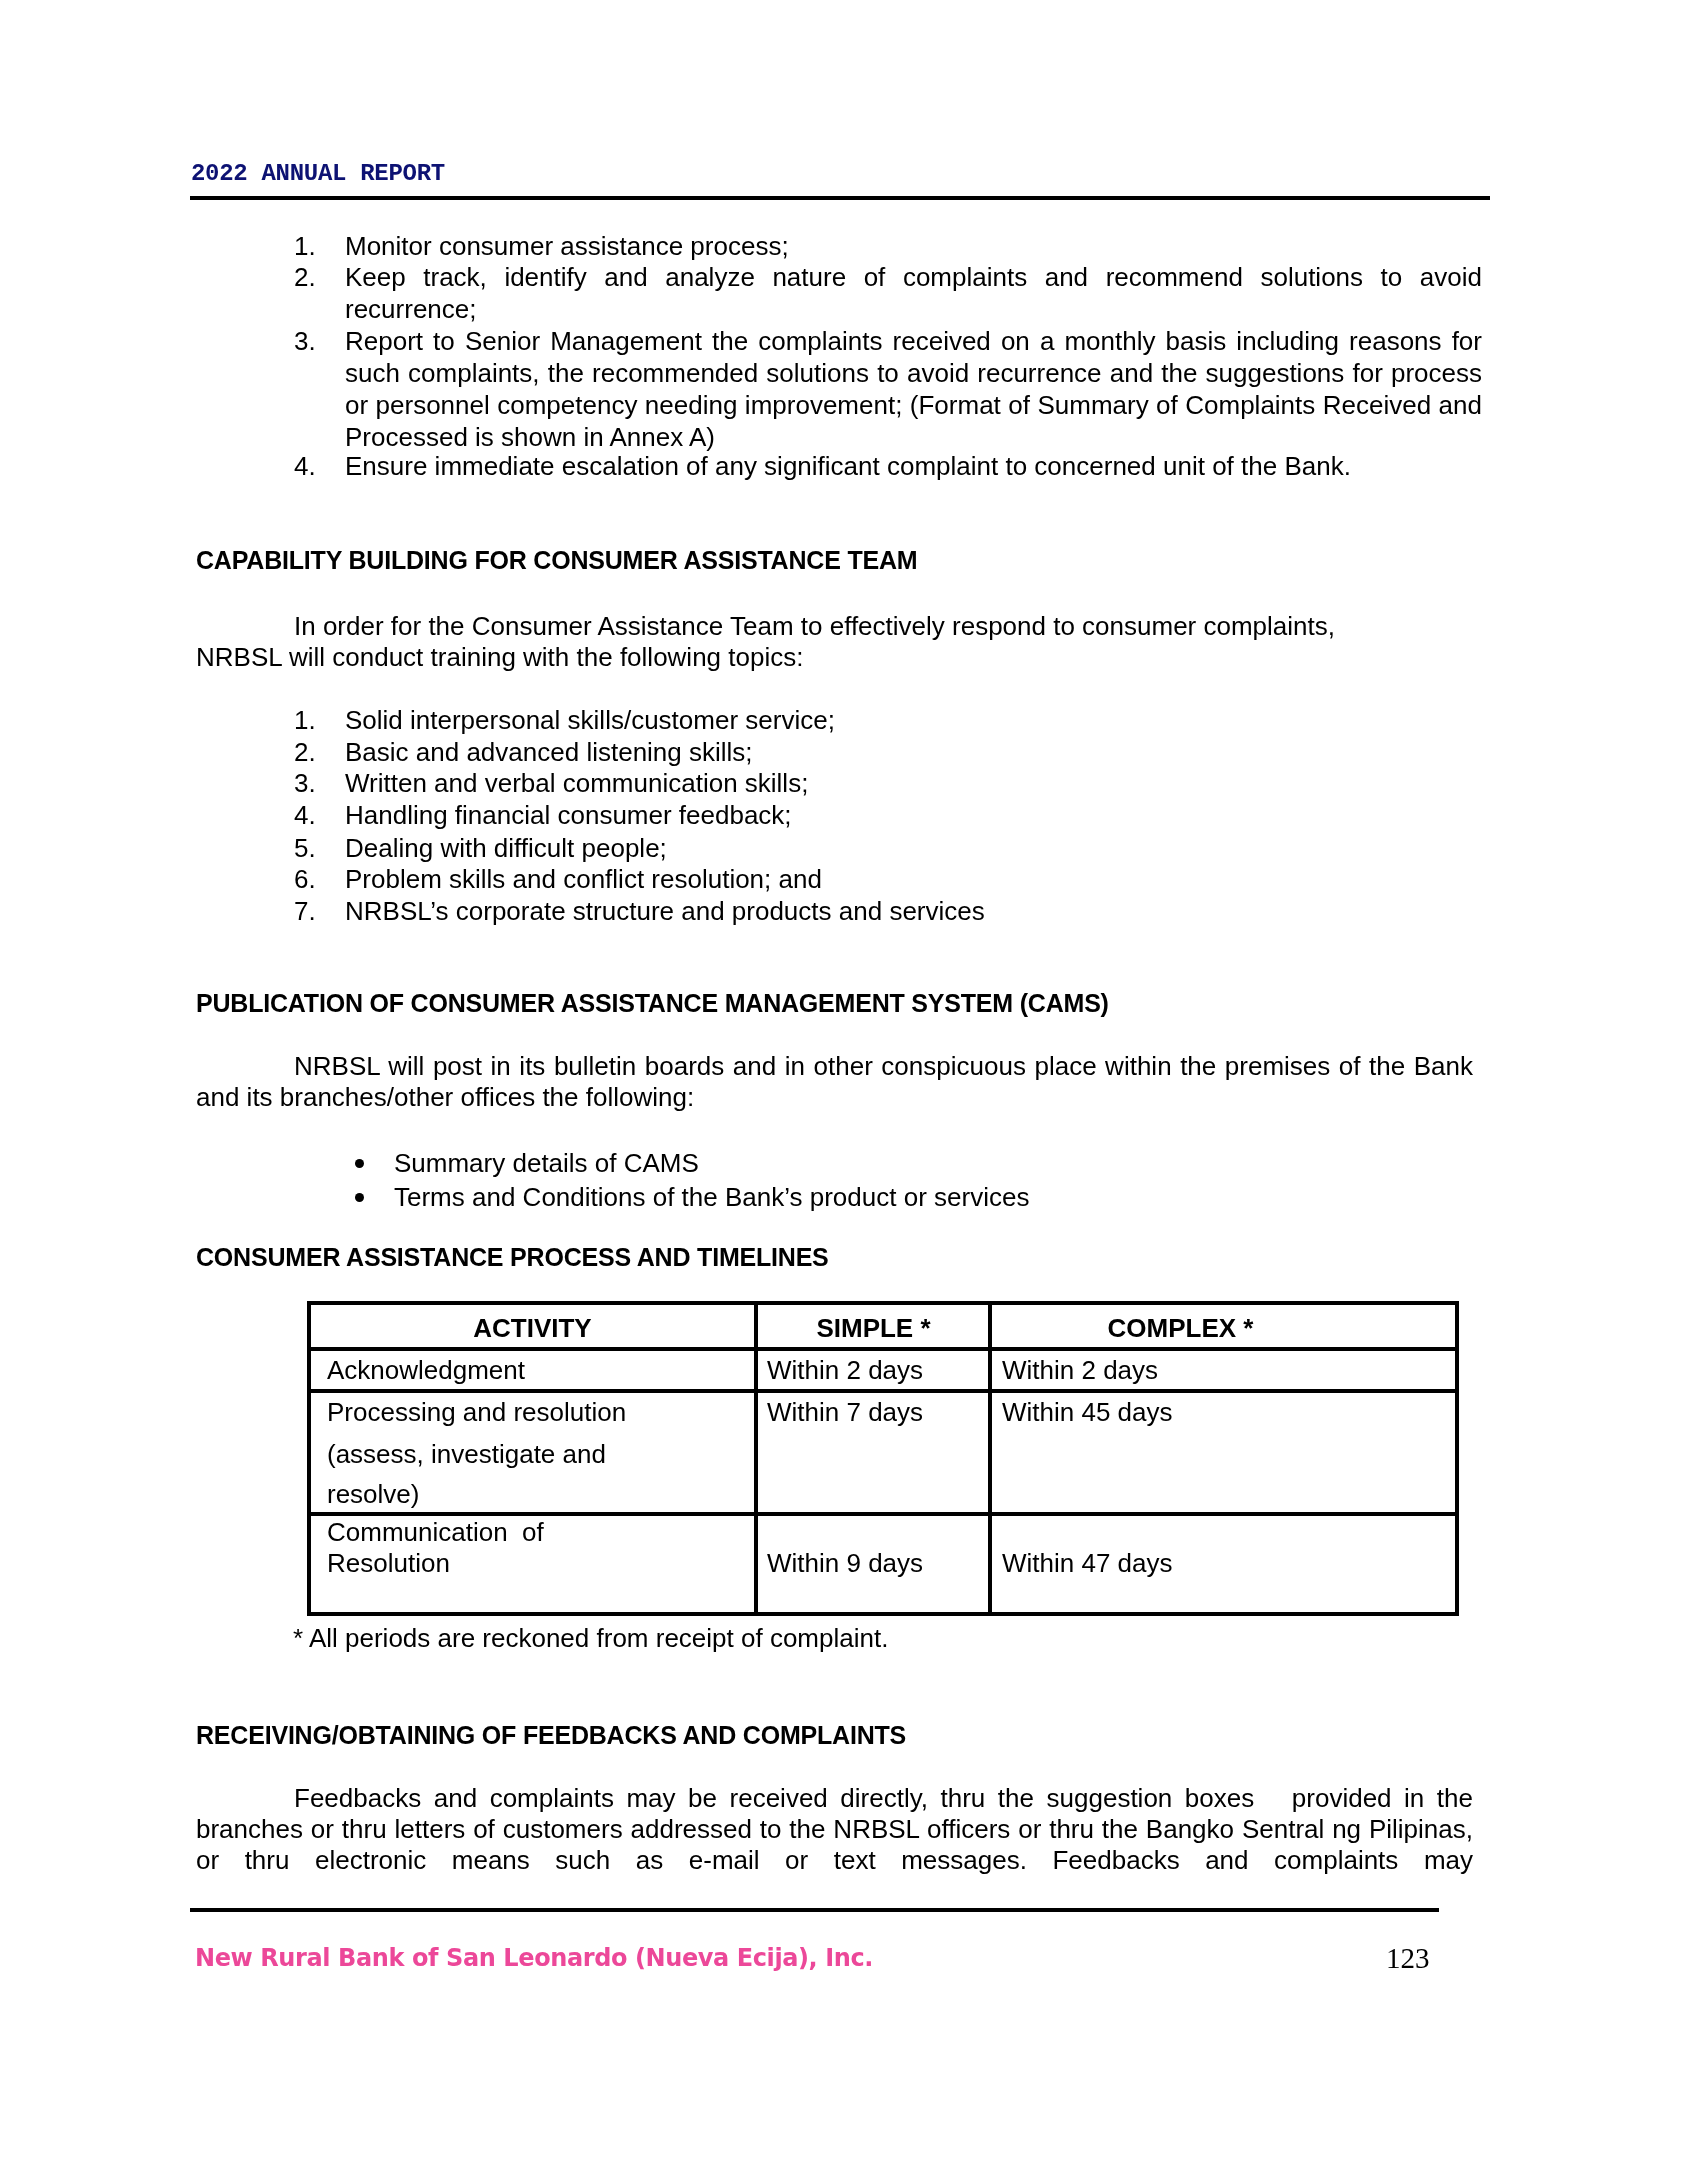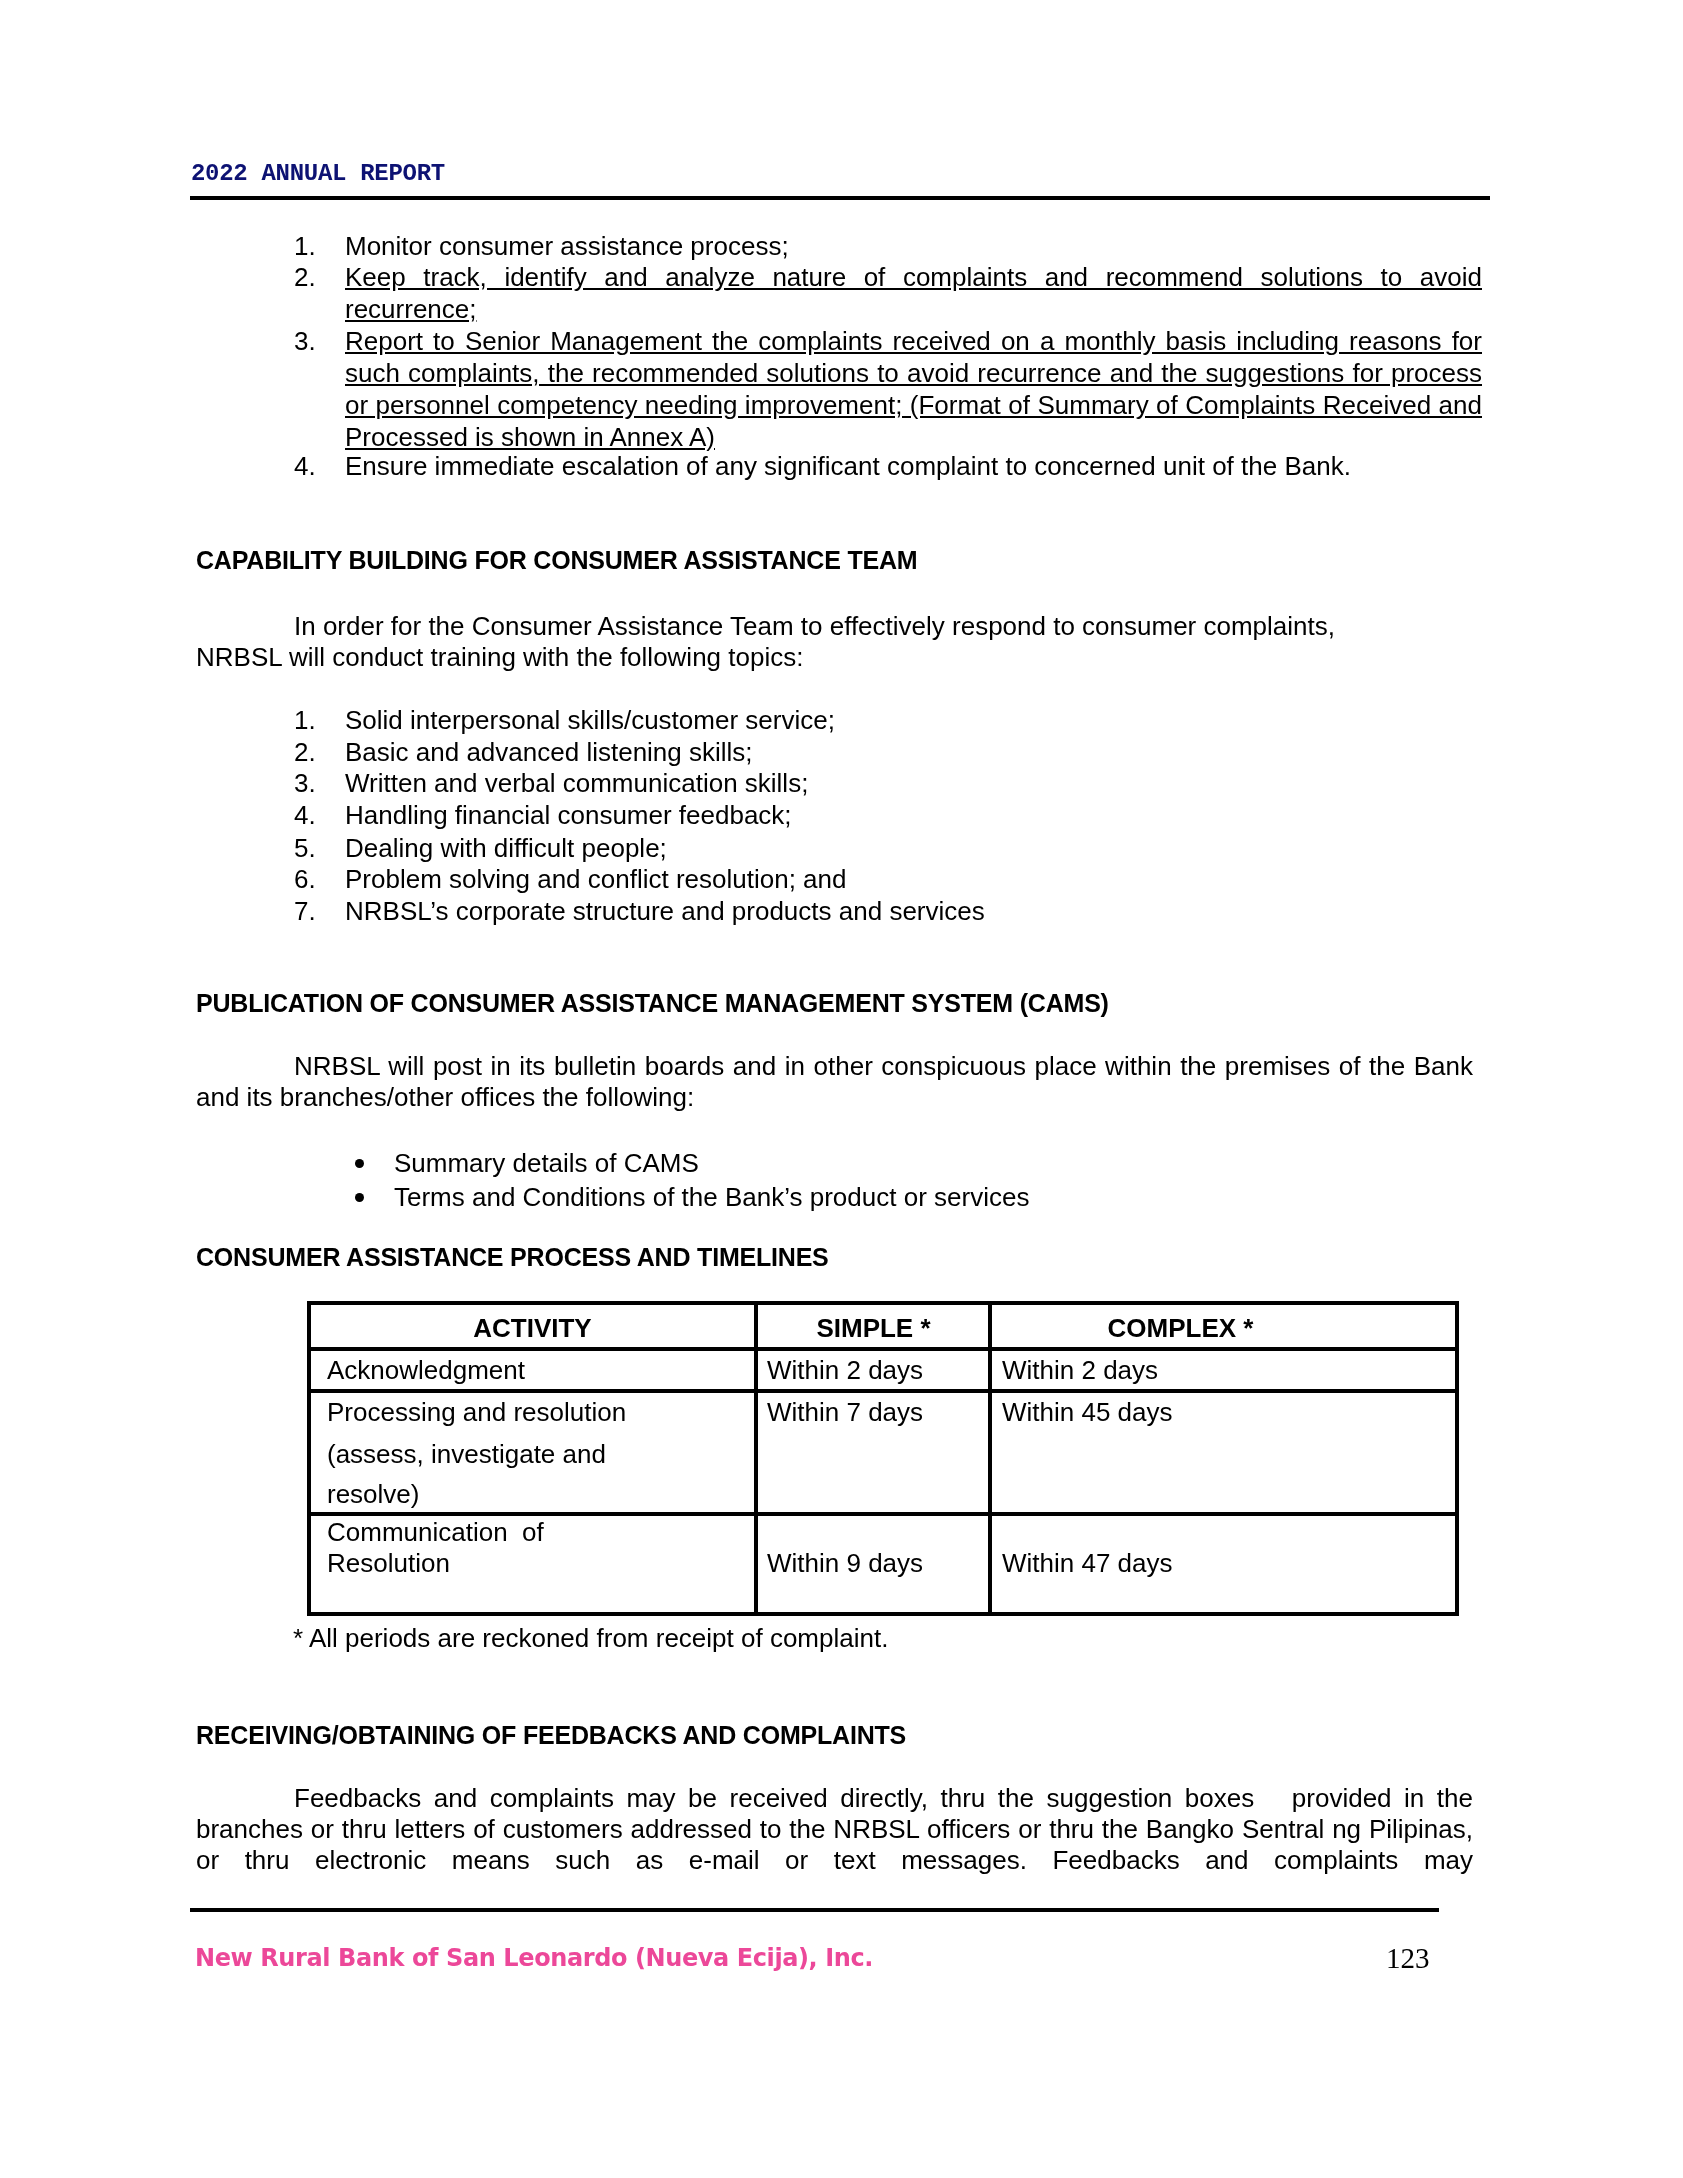--- a/index.html
+++ b/index.html
@@ -5,21 +5,21 @@
   html, body { margin: 0; padding: 0; background: #ffffff; }
   body { width: 1683px; height: 2178px; position: relative; overflow: hidden;
          font-family: "Liberation Sans", sans-serif; color: #000; }
   .abs { position: absolute; white-space: nowrap; }
   .hdr-title { left: 191px; top: 160px; font-family: Liberation Mono, monospace; font-weight: bold;
                font-size: 24px; color: #0d1273; letter-spacing: -0.3px; }
   .rule { position: absolute; height: 4px; background: #000; }
   .num { position: absolute; font-size: 26px; line-height: 32px; }
   .item { position: absolute; font-size: 26px; line-height: 32px; white-space: nowrap; }
   .item-wrap { position: absolute; font-size: 26px; line-height: 32px; text-align: justify;
-               text-align-last: left; text-decoration: underline; }
+               text-align-last: left; }
   .heading { position: absolute; font-weight: bold; font-size: 25px; line-height: 30px;
              white-space: nowrap; letter-spacing: -0.2px; }
   .para { position: absolute; left: 196px; width: 1277px; font-size: 26px; line-height: 31px;
           text-align: justify; text-indent: 98px; }
   .para.last-left { text-align-last: left; }
   .para.last-justify { text-align-last: justify; }
   .bullet { position: absolute; width: 9px; height: 9px; border-radius: 50%; background: #000; }
 
   
   .tbl { position: absolute; left: 307px; top: 1301px; width: 1152px; height: 315px;
@@ -65,21 +65,21 @@
   <div class="item" style="left:345px; top:704px;">Solid interpersonal skills/customer service;</div>
   <div class="num" style="left:294px; top:736px;">2.</div>
   <div class="item" style="left:345px; top:736px;">Basic and advanced listening skills;</div>
   <div class="num" style="left:294px; top:767px;">3.</div>
   <div class="item" style="left:345px; top:767px;">Written and verbal communication skills;</div>
   <div class="num" style="left:294px; top:799px;">4.</div>
   <div class="item" style="left:345px; top:799px;">Handling financial consumer feedback;</div>
   <div class="num" style="left:294px; top:832px;">5.</div>
   <div class="item" style="left:345px; top:832px;">Dealing with difficult people;</div>
   <div class="num" style="left:294px; top:863px;">6.</div>
-  <div class="item" style="left:345px; top:863px;">Problem solving and conflict resolution; and</div>
+  <div class="item" style="left:345px; top:863px;">Problem skills and conflict resolution; and</div>
   <div class="num" style="left:294px; top:895px;">7.</div>
   <div class="item" style="left:345px; top:895px;">NRBSL’s corporate structure and products and services</div>
 </div>
 
 <div class="heading" style="left:196px; top:988px;text-align:right;">PUBLICATION OF CONSUMER ASSISTANCE MANAGEMENT SYSTEM (CAMS)</div>
 <div class="para last-left" style="top:1051px;">NRBSL will post in its bulletin boards and in other conspicuous place within the premises of the Bank and its branches/other offices the following:</div>
 
 <div>
   <div class="bullet" style="left:355px; top:1159px;"></div>
   <div class="item" style="left:394px; top:1147px;">Summary details of CAMS</div>

